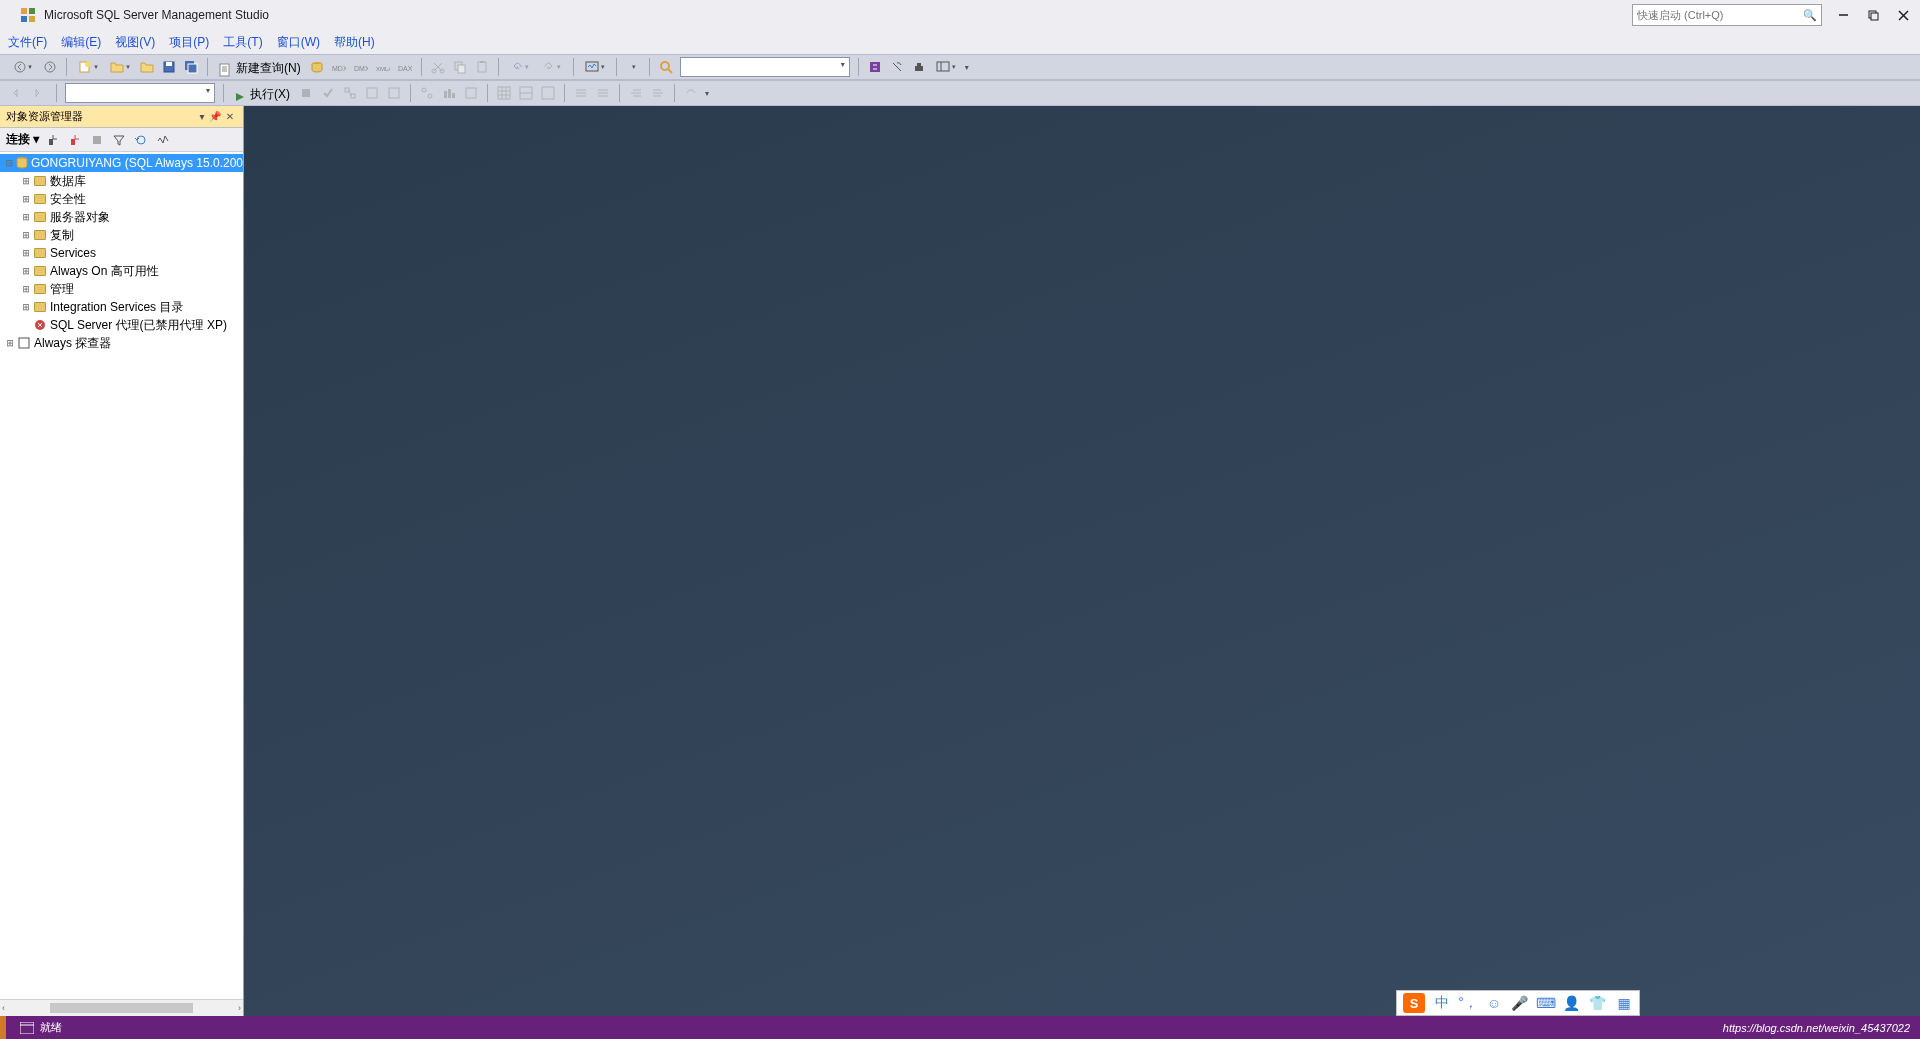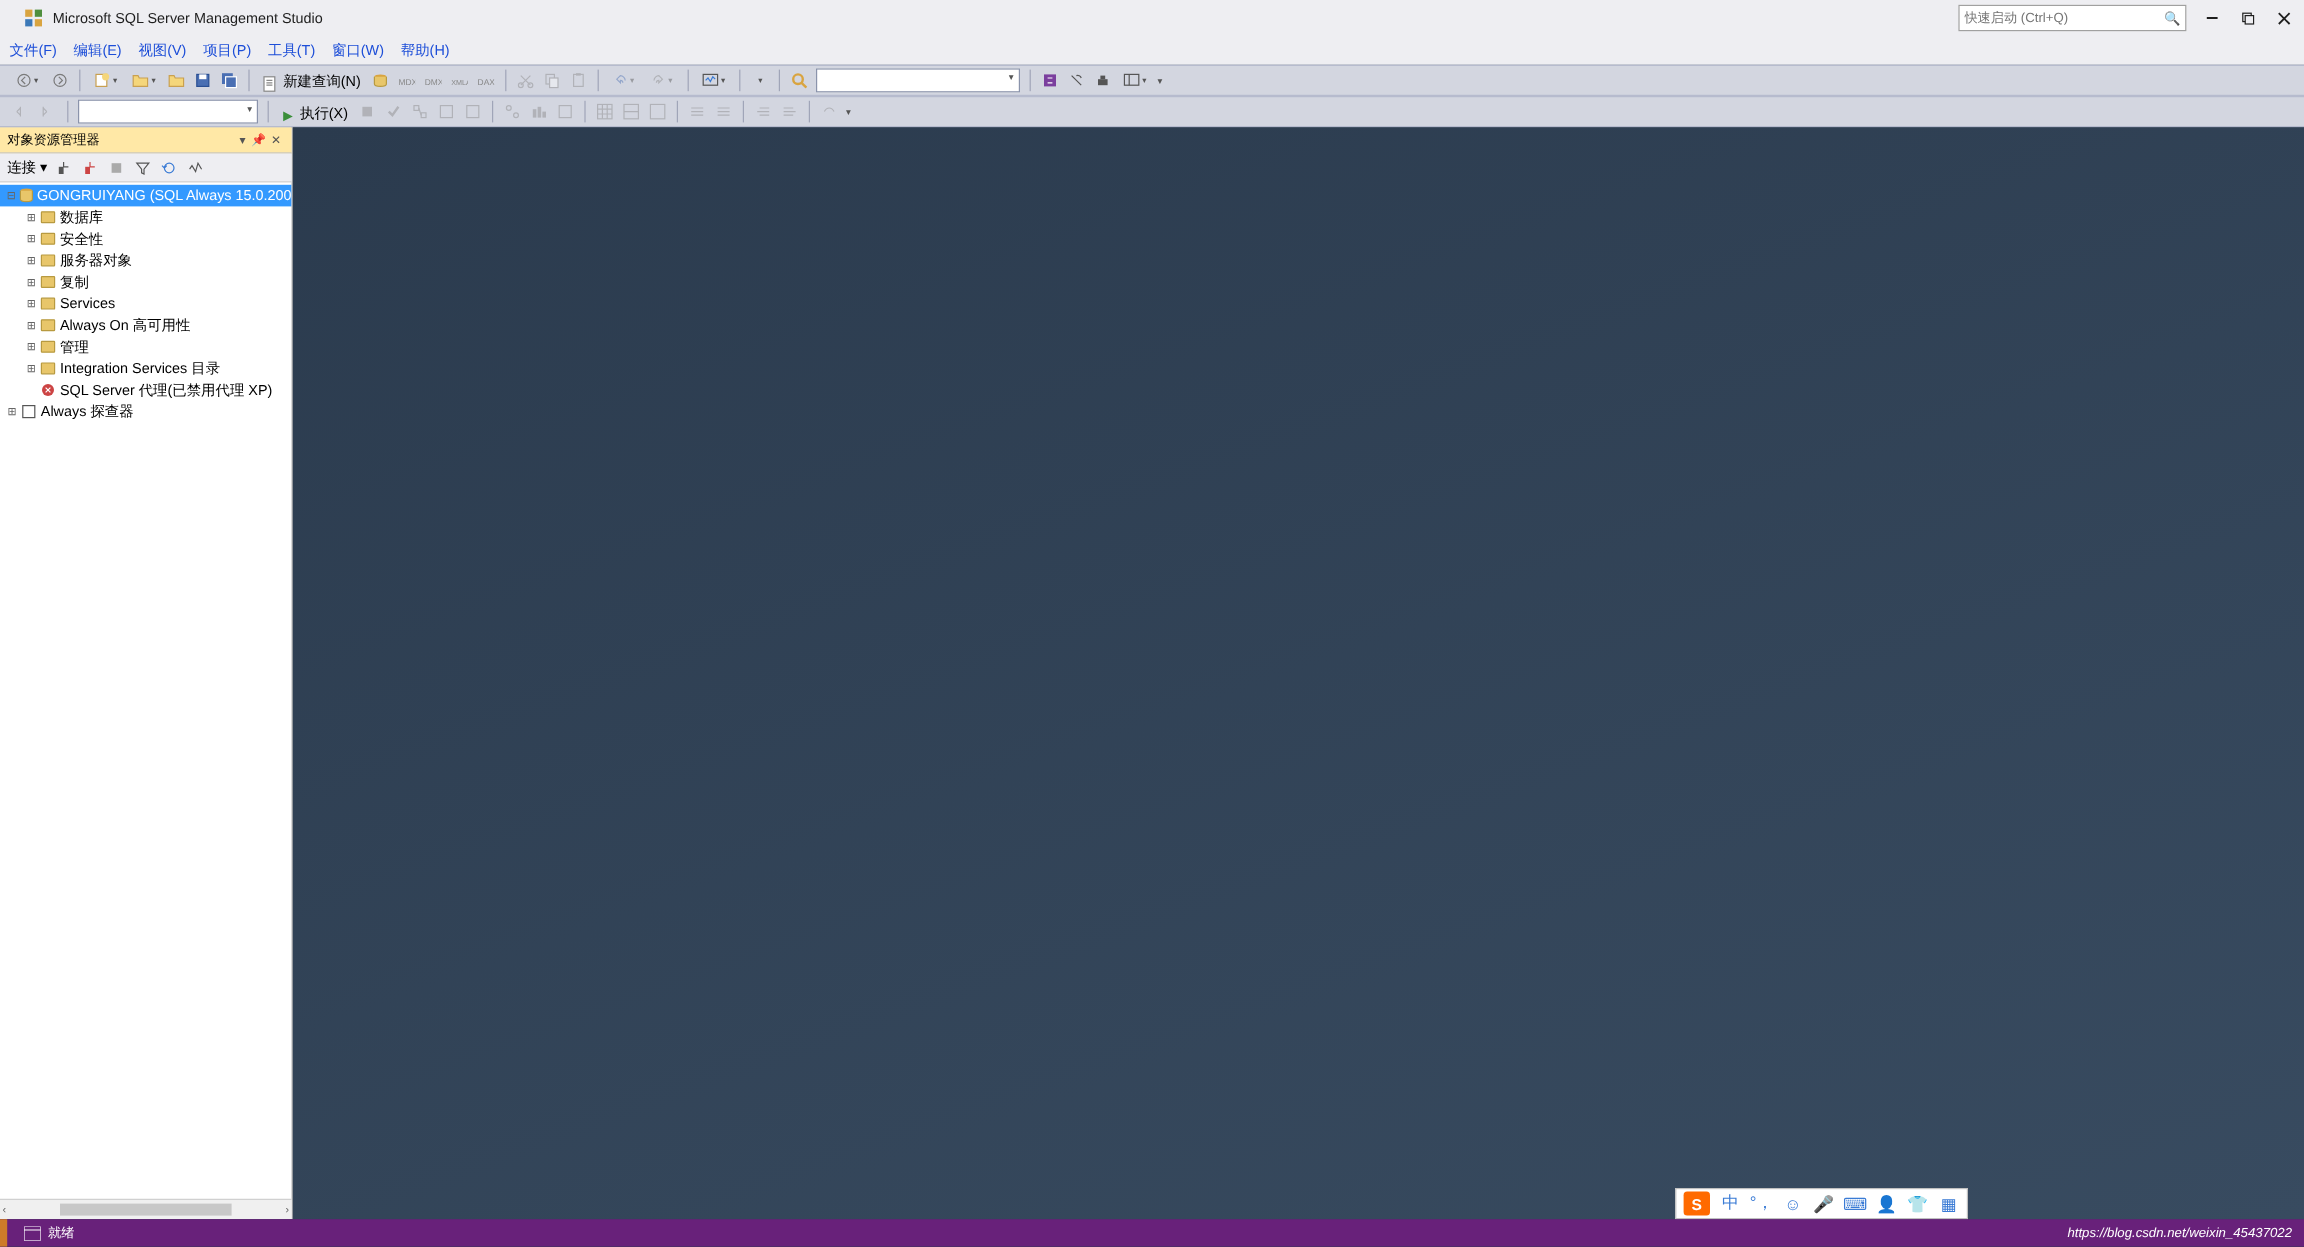--- a/index.html
+++ b/index.html
@@ -28,21 +28,21 @@
 .tb-combo::after { content: "▾"; position: absolute; right: 4px; top: 2px; font-size: 8px; color: #555; }
 .tb-combo.small { width: 150px; }
 .overflow-ic { font-size: 8px; color: #555; padding: 0 2px; }
 
 .main-area { flex: 1; display: flex; overflow: hidden; }
 
 .object-explorer { width: 244px; background: #fff; display: flex; flex-direction: column; border-right: 1px solid #a0a0a0; }
 .oe-title { height: 22px; background: #ffe8a6; border-bottom: 1px solid #c0c0c0; display: flex; align-items: center; padding: 0 6px; font-size: 11px; }
 .oe-title .t { flex: 1; }
 .oe-title .ic { width: 14px; text-align: center; cursor: pointer; font-size: 10px; color: #555; }
-.oe-toolbar { height: 24px; background: #eeeef2; border-bottom: 1px solid #d0d0d0; display: flex; align-items: center; padding: 0 6px; gap: 6px; }
+.oe-toolbar { height: 24px; background: #eeeef2; border-bottom: 1px solid #d0d0d0; display: flex; align-items: center; padding: 0 6px; gap: 6px; font-weight: bold; }
 .oe-toolbar .conn { cursor: pointer; }
 .oe-toolbar .ic { width: 16px; height: 16px; display: flex; align-items: center; justify-content: center; cursor: pointer; }
 .oe-tree { flex: 1; overflow: auto; padding: 2px 0; }
 .tree-row { display: flex; align-items: center; height: 18px; padding-left: 4px; cursor: pointer; white-space: nowrap; }
 .tree-row.selected { background: #3399ff; color: #fff; }
 .tree-row .exp { width: 12px; text-align: center; font-size: 9px; color: #666; }
 .tree-row .node-ic { width: 16px; height: 14px; margin-right: 2px; display: flex; align-items: center; justify-content: center; }
 .tree-row.depth1 { padding-left: 20px; }
 .folder-ic { width: 12px; height: 10px; background: #e8c66a; border: 1px solid #b89a40; border-radius: 1px; }
 .server-ic svg { width: 14px; height: 14px; }

